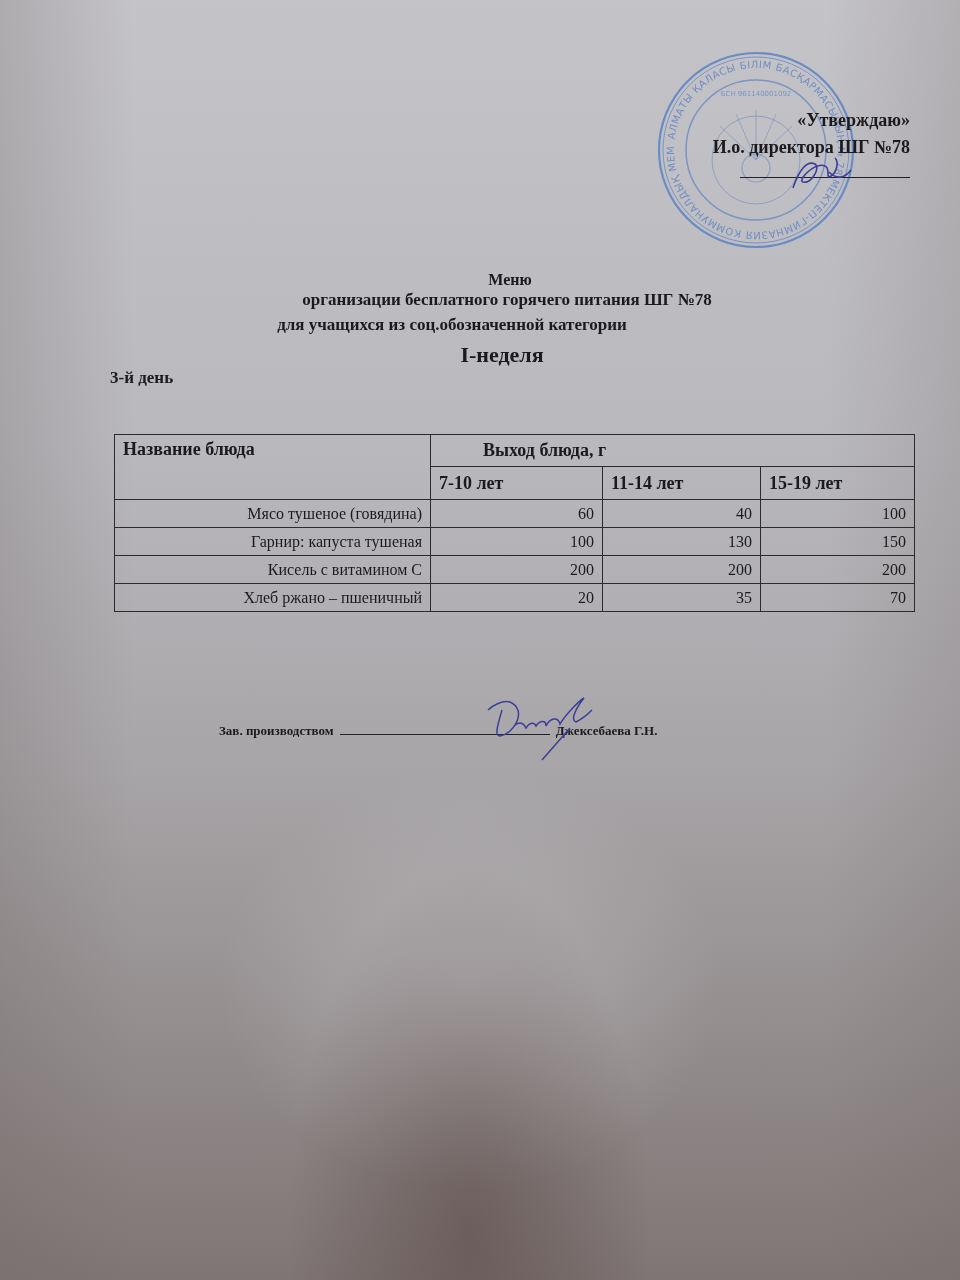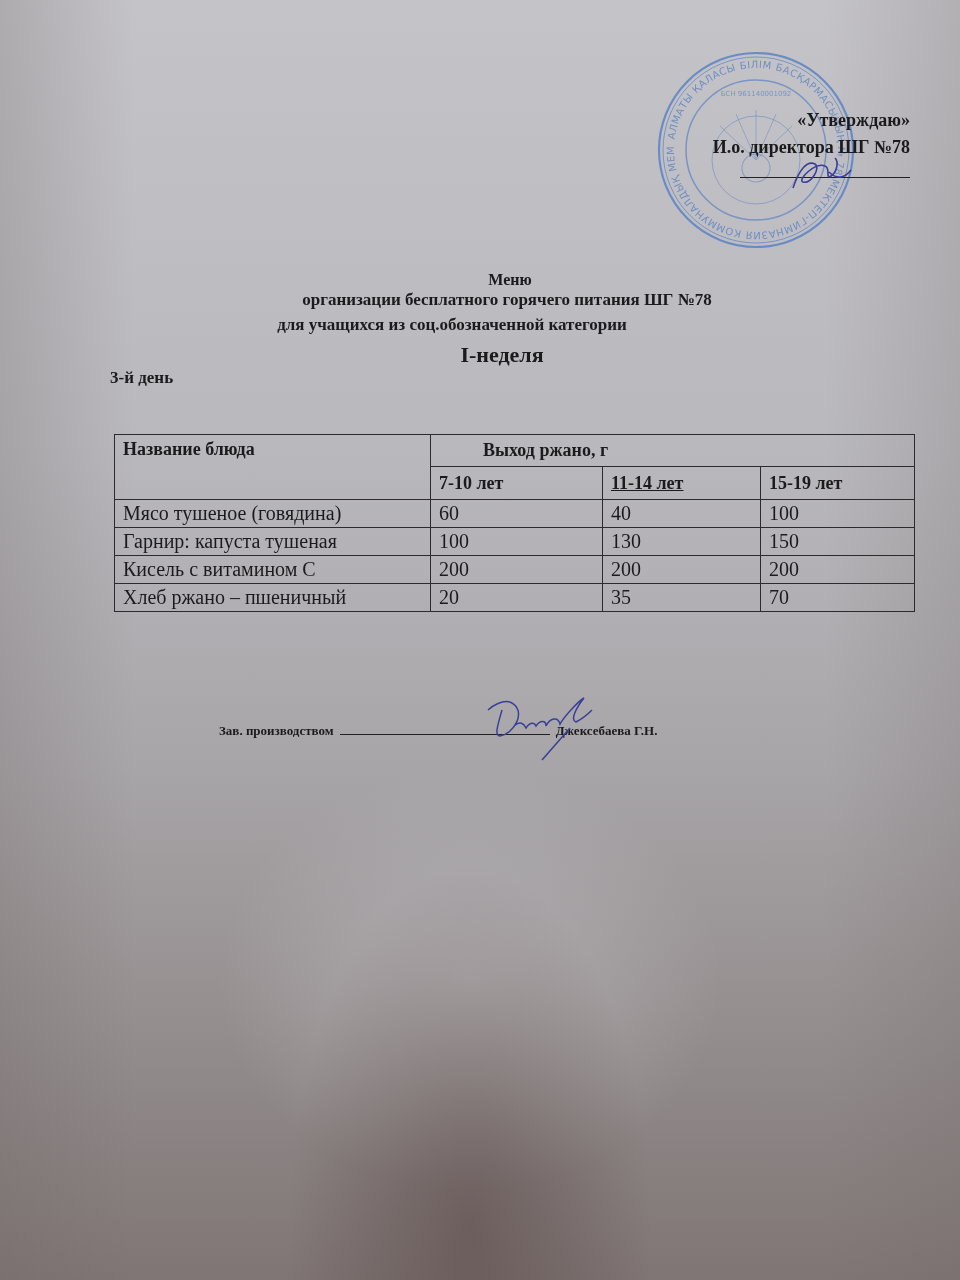--- a/index.html
+++ b/index.html
@@ -26,26 +26,26 @@
     .line2 { top: 315px; font-size: 17px; font-weight: bold; left: -28px; }
     .week { top: 342px; font-size: 22px; font-weight: bold; left: 22px; }
     .day { left: 110px; top: 368px; font-size: 17px; font-weight: bold; }
     table.menu {
       position: absolute; left: 114px; top: 434px; width: 801px;
       border-collapse: collapse; font-size: 16px; padding-left: 32px;
     }
     table.menu td { border: 1.3px solid #2b2b2d; padding: 0 8px; vertical-align: middle; }
     table.menu .h1 td { height: 31px; }
     table.menu .h2 td { height: 32px; }
-    table.menu .row td { height: 27px; font-size: 20px; }
+    table.menu .row td { height: 27px; font-size: 16px; text-align: right; }
     .hdr { font-weight: bold; font-size: 18px; }
     .hdr-top { vertical-align: top !important; padding-top: 4px !important; }
     .c1 { width: 299px; }
     .c2 { width: 155px; margin-top: 8px; }
-    .c3 { width: 141px; text-decoration: underline; }
+    .c3 { width: 141px; }
     .signature-block { position: absolute; left: 219px; top: 720px; font-size: 13px; font-weight: bold; }
     .signature-block .line { display: inline-block; width: 210px; border-bottom: 1.5px solid #222; margin: 0 6px; height: 14px; vertical-align: baseline; }
     .sig { position: absolute; }
   </style>
 </head>
 <body>
 
 <div class="shade"></div>
 
 <svg class="stamp" viewBox="0 0 200 200">
@@ -83,21 +83,21 @@
 <div class="title-block line1">организации бесплатного горячего питания ШГ №78</div>
 <div class="title-block line2">для учащихся из соц.обозначенной категории</div>
 <div class="title-block week">I-неделя</div>
 
 <div class="abs day">3-й день</div>
 
 <table class="menu">
   <tbody>
       <tr class="h1">
     <td class="c1 hdr hdr-top" rowspan="2">Название блюда</td>
-    <td class="hdr" colspan="3" style="padding-left:52px;">Выход ржано, г</td>
+    <td class="hdr" colspan="3" style="padding-left:52px;">Выход блюда, г</td>
   </tr>
   <tr class="h2">
     <td class="c2 hdr">7-10 лет</td>
     <td class="c3 hdr">11-14 лет</td>
     <td class="hdr">15-19 лет</td>
   </tr>
   <tr class="row">
     <td>Мясо тушеное (говядина)</td>
     <td>60</td>
     <td>40</td>

